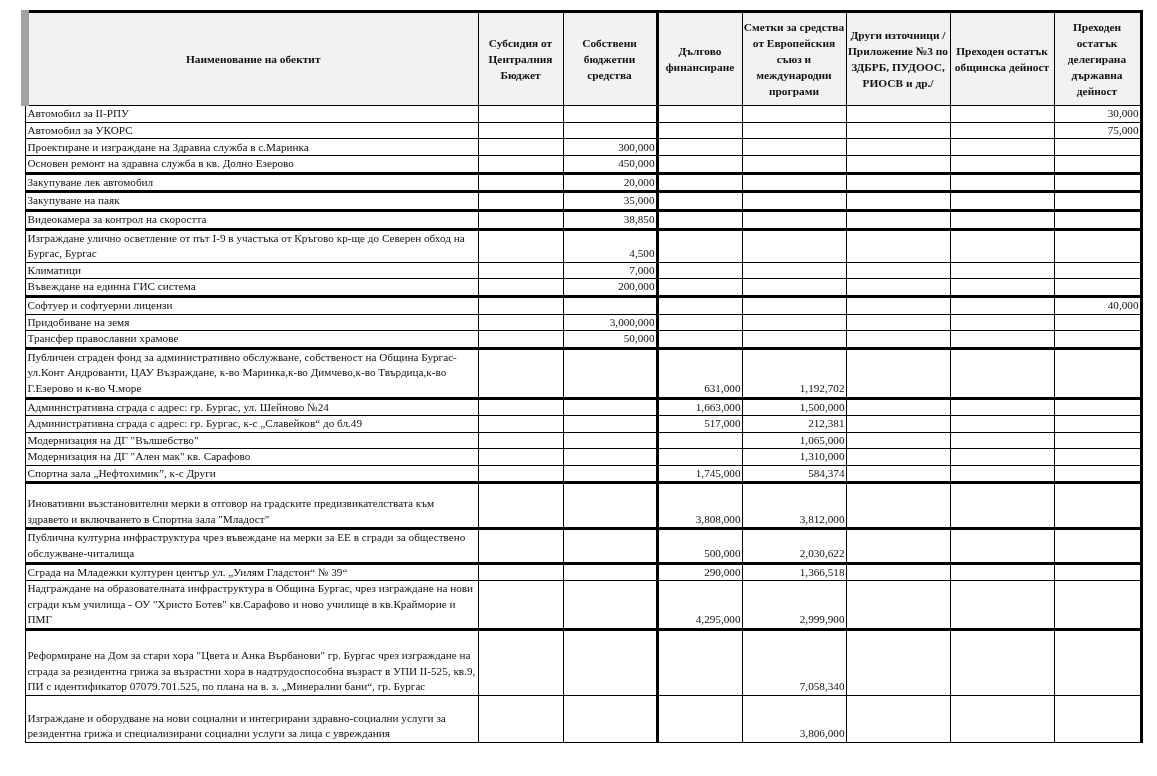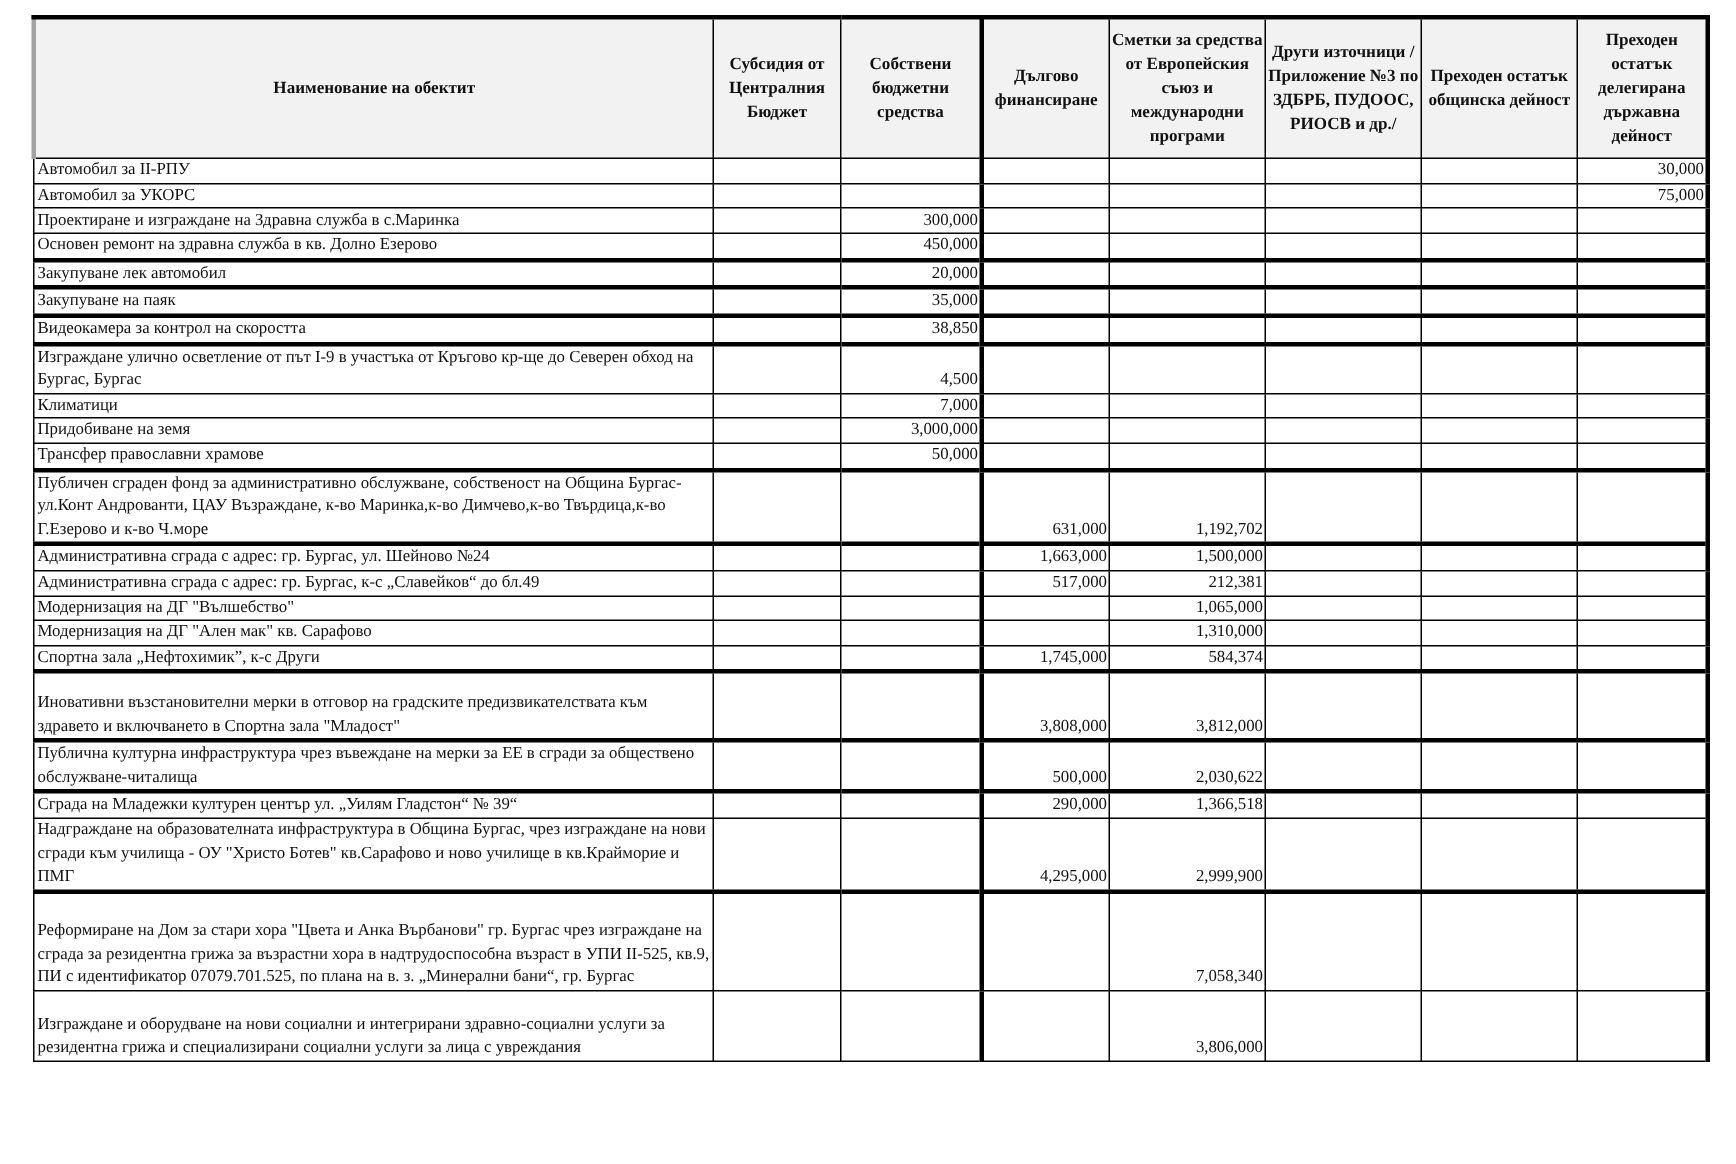--- a/index.html
+++ b/index.html
@@ -7,21 +7,21 @@
   table.budget {
     position: absolute; left: 21px; top: 10px;
     border-collapse: collapse; table-layout: fixed;
     font-size: 11.2px; line-height: 15.6px;
   }
   table.budget td, table.budget th { border: 1px solid #000; padding: 0 1px 0 2px; overflow: hidden; }
   table.budget thead th {
     background: #f2f2f2; font-weight: bold; text-align: center; vertical-align: middle;
     font-size: 11.4px; line-height: 16px; border-top: 3px solid #000; padding: 0 1px;
   }
-  table.budget thead th.c1 { border-left: 3px solid #a3a3a3; }
+  table.budget thead th.c1 { border-left: 8px solid #a3a3a3; }
   table.budget thead th.c8 { border-right: 3px solid #000; }
   td.name { text-align: left; vertical-align: bottom; white-space: normal; }
   td.num { text-align: right; vertical-align: bottom; white-space: nowrap; padding-right: 1px; }
   td.thickR { border-right: 3px solid #000 !important; }
   tr.thickT td { border-top: 3px solid #000; }
   td.first { border-left: 2px solid #000; }
   .bottom-fade { position: absolute; left: 0; top: 758px; width: 1157px; height: 18px; background: #fff; }
 </style>
 </head>
 <body>
@@ -134,20 +134,40 @@
         <td class="name first">Климатици</td>
         <td class="num"></td>
         <td class="num thickR">7,000</td>
         <td class="num"></td>
         <td class="num"></td>
         <td class="num"></td>
         <td class="num"></td>
         <td class="num thickR"></td>
       </tr>
       <tr style="height: 16px;">
+        <td class="name first">Въвеждане на единна ГИС система</td>
+        <td class="num"></td>
+        <td class="num thickR">200,000</td>
+        <td class="num"></td>
+        <td class="num"></td>
+        <td class="num"></td>
+        <td class="num"></td>
+        <td class="num thickR"></td>
+      </tr>
+      <tr class="thickT" style="height: 16px;">
+        <td class="name first">Софтуер и софтуерни лицензи</td>
+        <td class="num"></td>
+        <td class="num thickR"></td>
+        <td class="num"></td>
+        <td class="num"></td>
+        <td class="num"></td>
+        <td class="num"></td>
+        <td class="num thickR">40,000</td>
+      </tr>
+      <tr style="height: 16px;">
         <td class="name first">Придобиване на земя</td>
         <td class="num"></td>
         <td class="num thickR">3,000,000</td>
         <td class="num"></td>
         <td class="num"></td>
         <td class="num"></td>
         <td class="num"></td>
         <td class="num thickR"></td>
       </tr>
       <tr style="height: 16px;">

